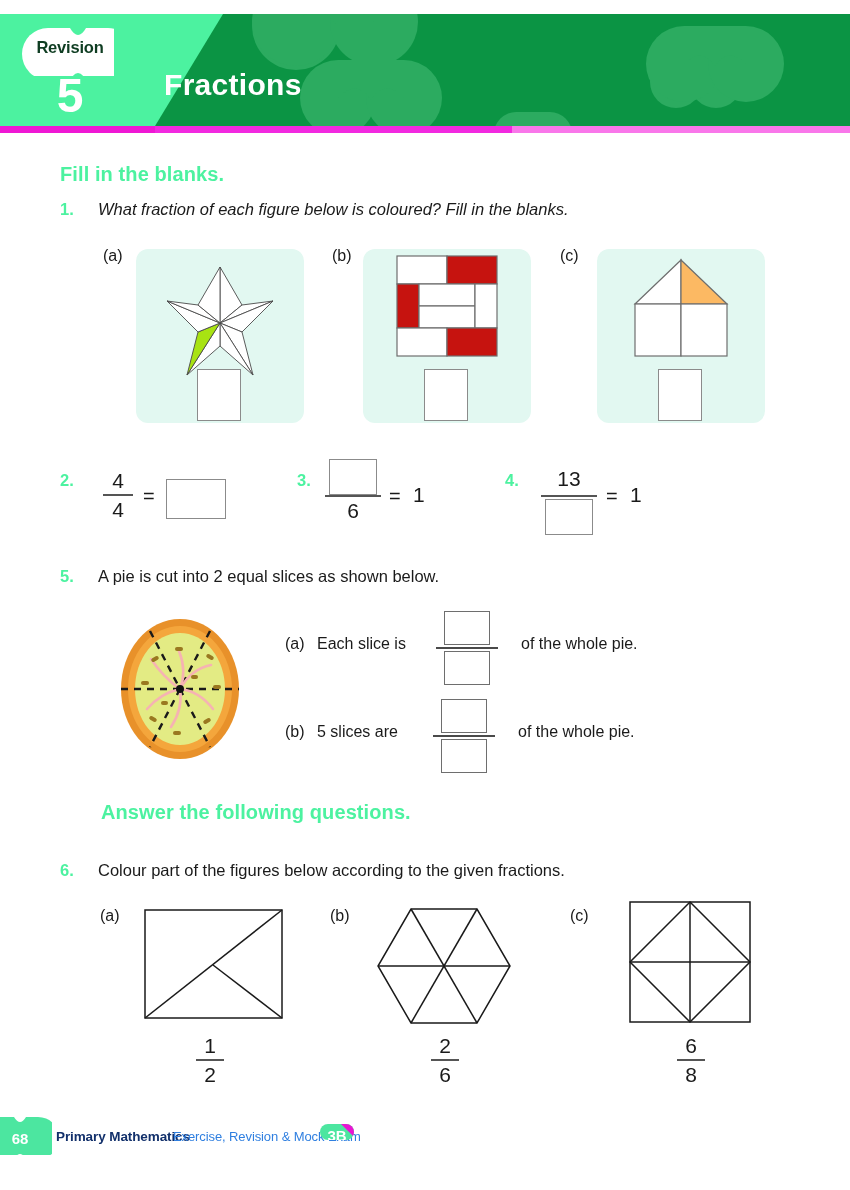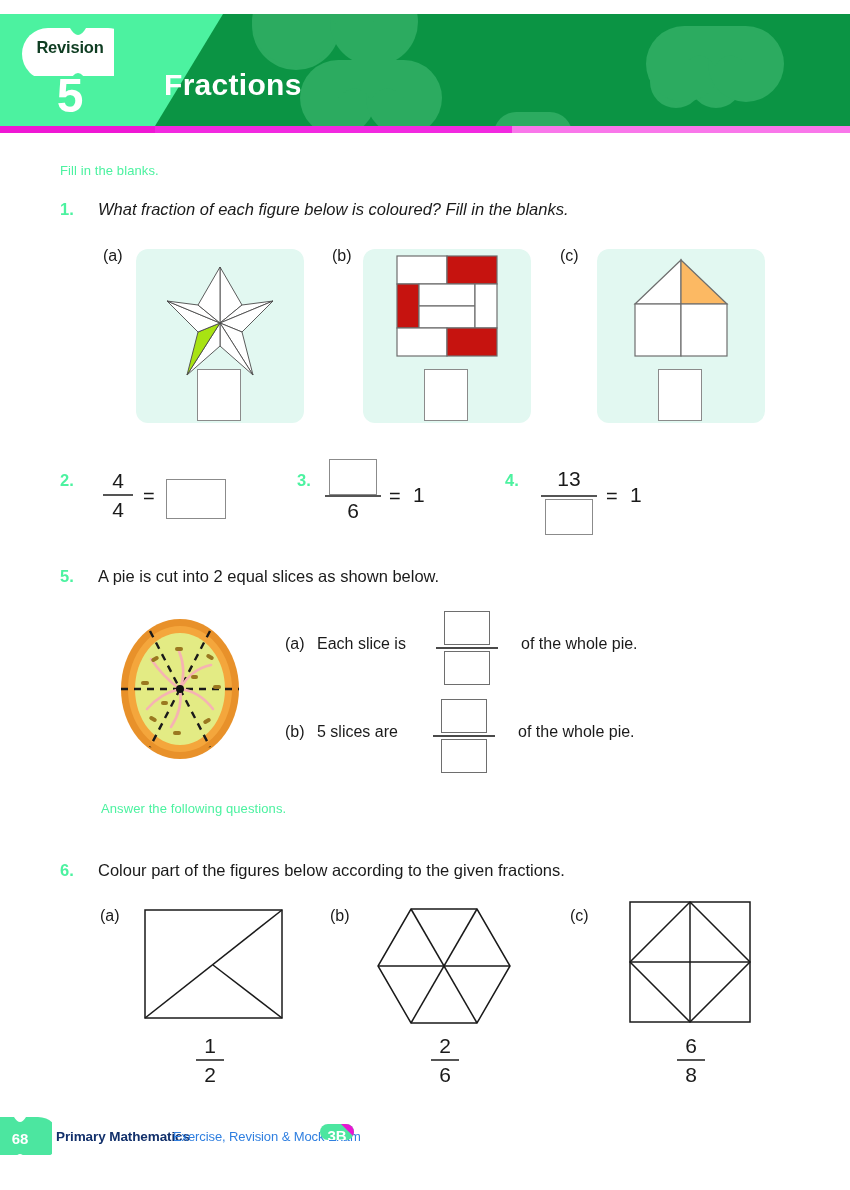--- a/index.html
+++ b/index.html
@@ -71,22 +71,22 @@
 
   
   .stripe { position: absolute; height: 7px; top: 126px; }
   .stripe-a { left: 0;   width: 155px; background: #ef17d4; }
   .stripe-b { left: 155px; width: 357px; background: #f229e0; }
   .stripe-c { left: 512px; width: 338px; background: #f977ea; }
 
   
   .section-head {
     position: absolute;
-    font-size: 13px;
-    font-weight: normal;
+    font-size: 20px;
+    font-weight: bold;
     color: #4cf2a0;
     letter-spacing: 0.1px;
   }
   .qnum {
     position: absolute;
     font-size: 16.5px;
     font-weight: bold;
     color: #4cf2a0;
   }
   .qtext {

